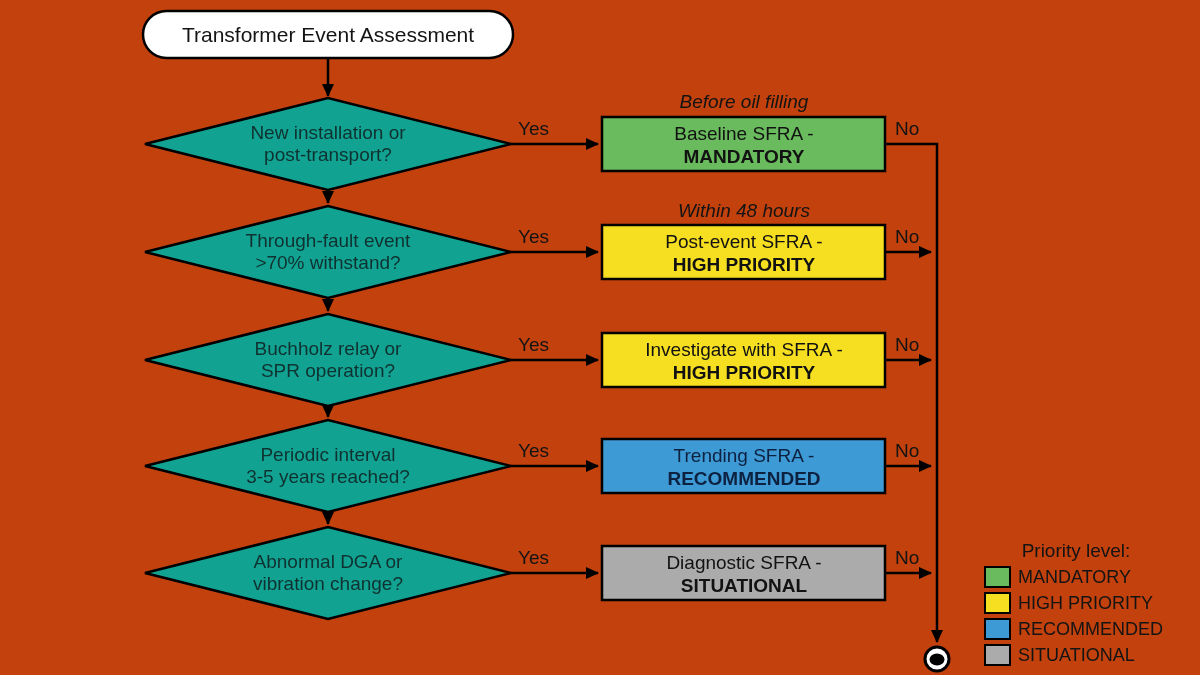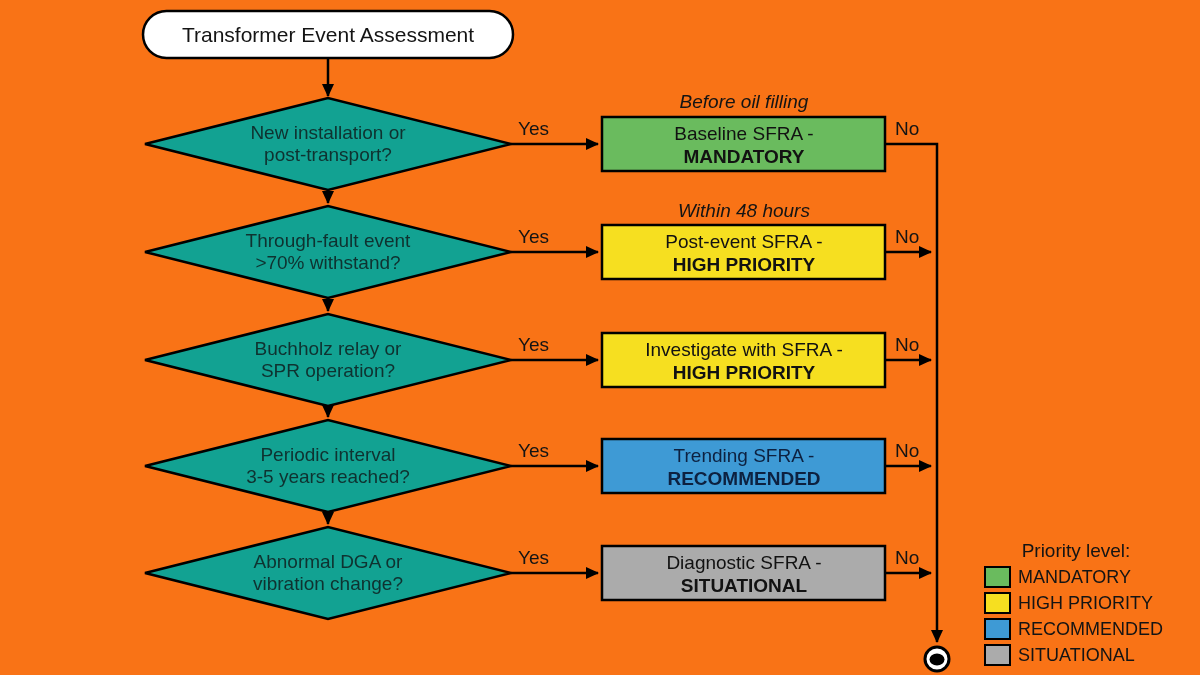--- a/index.html
+++ b/index.html
@@ -1,16 +1,16 @@
 <!DOCTYPE html>
 <html><head>
 <meta charset="utf-8">
 <style>
   html, body { margin: 0; padding: 0; background: #ffffff; }
-  .stage { width: 1200px; height: 675px; position: relative; background: #f97316; overflow: hidden; }
+  .stage { width: 1200px; height: 675px; position: relative; background: #c2410c; overflow: hidden; }
   svg { display: block; }
   text { font-family: "Liberation Sans", sans-serif; }
   .ln { stroke: #000000; stroke-width: 2.5; fill: none; }
   .shape { stroke: #000000; stroke-width: 2.5; }
   .node-title { font-size: 21px; fill: #141414; }
   .dtext { font-size: 19px; fill: #0f3230; }
   .btext1 { font-size: 19px; fill: #121212; }
   .btext2 { font-size: 19px; font-weight: bold; fill: #121212; }
   .navy { fill: #0d2140; }
   .yesno { font-size: 19px; fill: #141414; }

